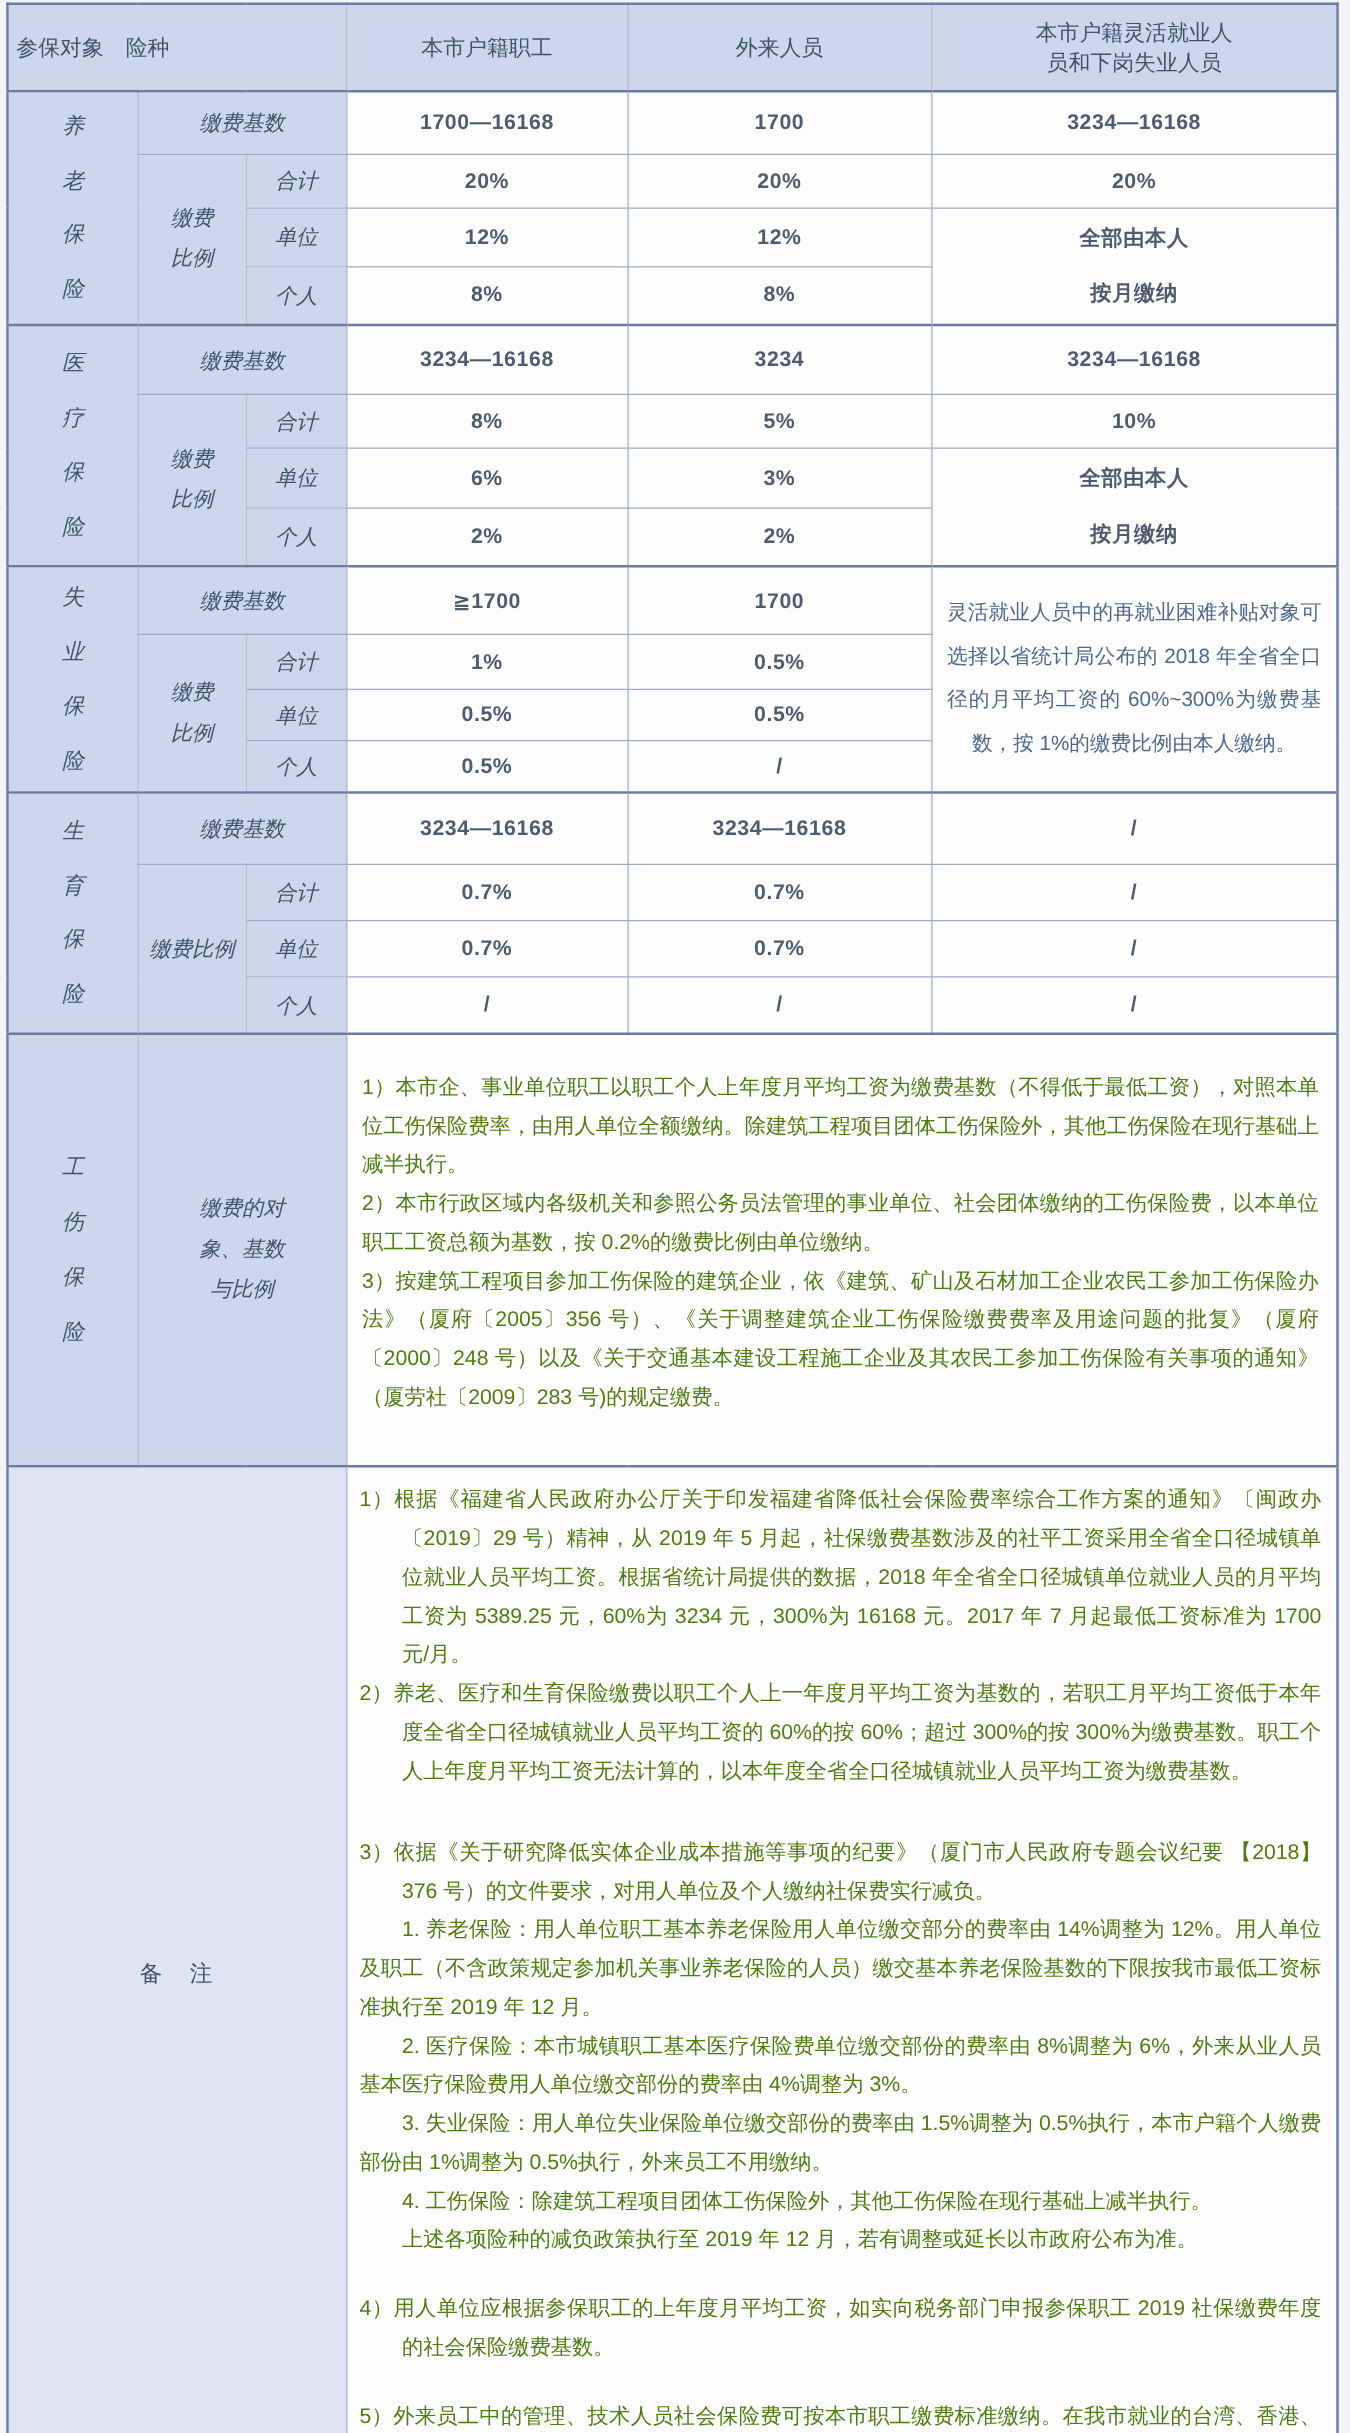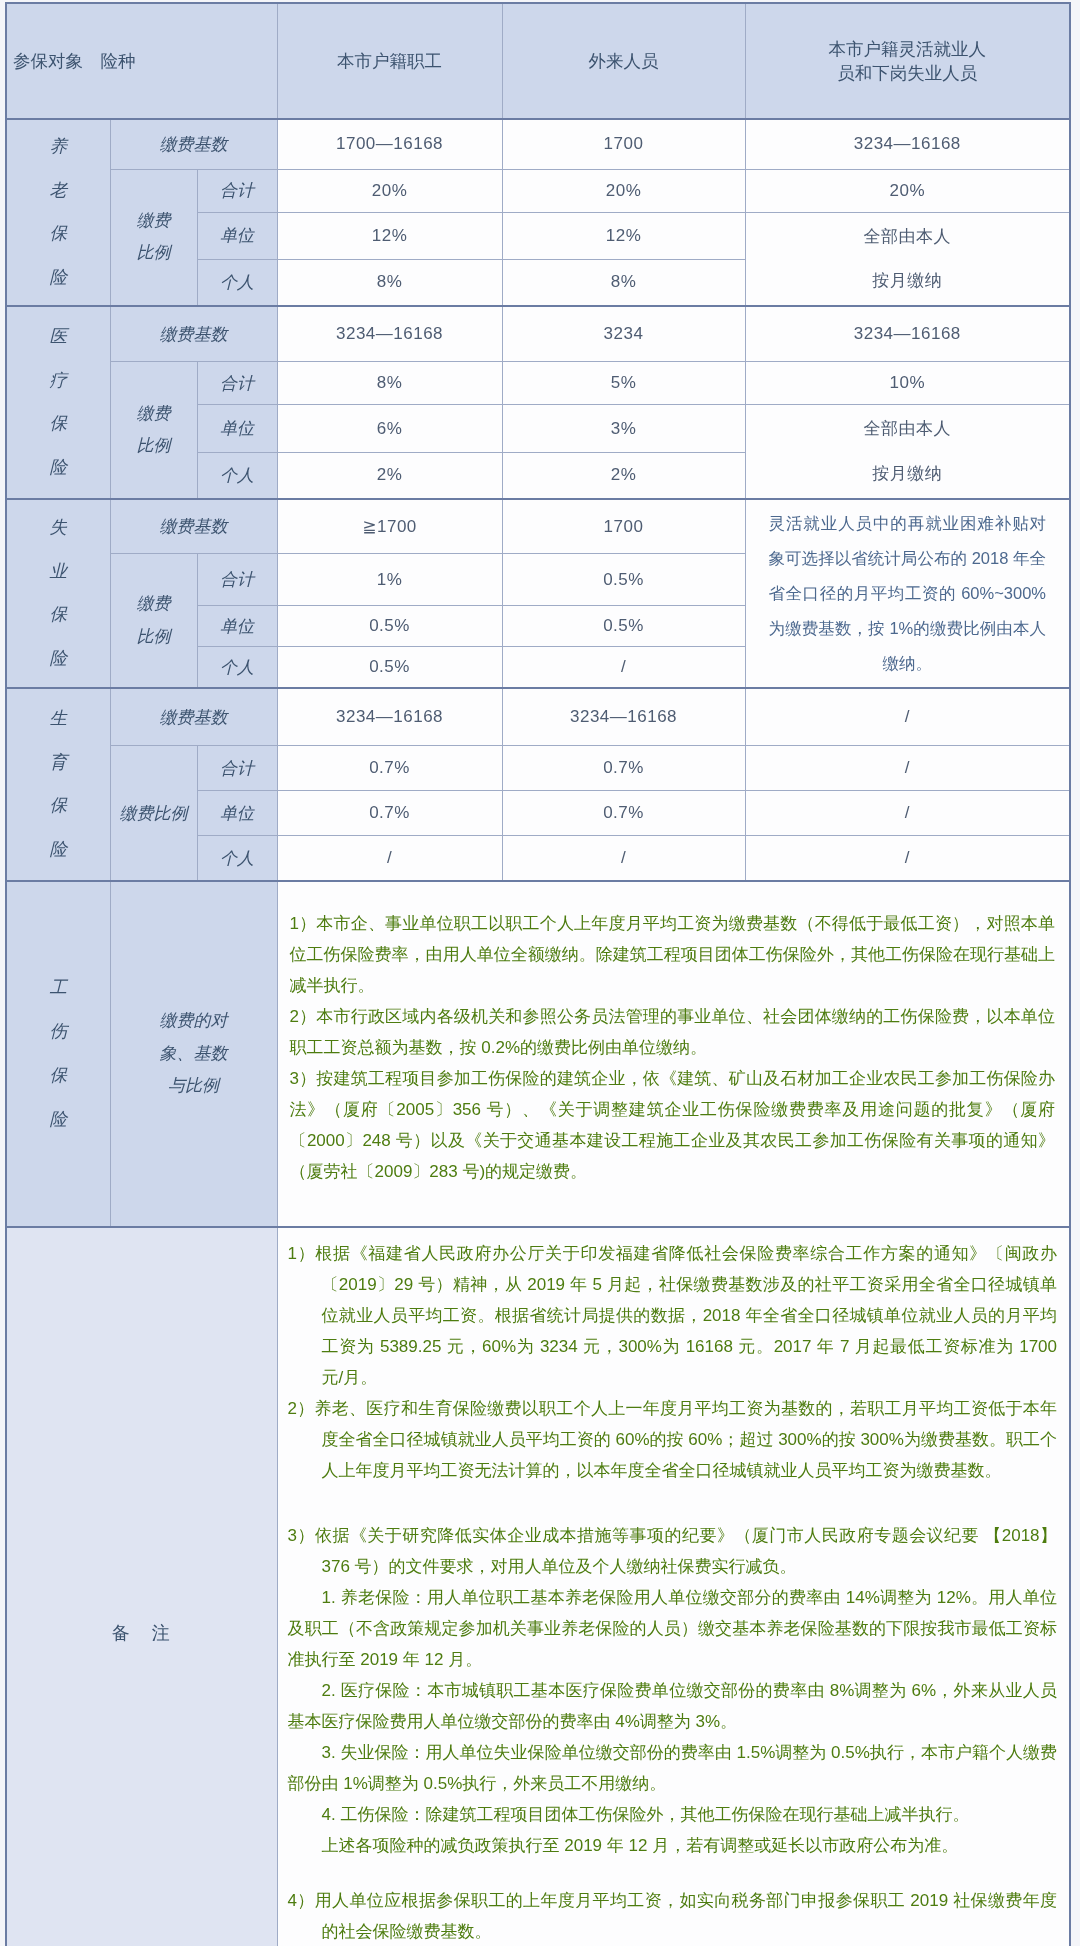--- a/index.html
+++ b/index.html
@@ -7,27 +7,27 @@
   .wrap{padding:2px 7px 14px 5px;}
   table.tbl{border-collapse:collapse;table-layout:fixed;width:1064px;background:#fdfdfe;
     border:2px solid #6b7ca3;}
   .tbl th,.tbl td{border:1px solid #9fabc6;vertical-align:middle;text-align:center;
     padding:2px 4px;box-sizing:border-box;color:#4e5c72;font-size:17px;overflow:hidden;}
   tr.h th{background:#cdd7eb;font-weight:normal;color:#3c536f;font-size:17.5px;}
   tr.h th.corner{text-align:left;padding-left:6px;}
   tr.sec th, tr.sec td{border-top:2px solid #6b7ca3;}
   tr.h th{border-bottom:2px solid #6b7ca3;}
   td.lab{background:#cdd7eb;color:#3c536f;font-style:italic;}
-  td.val{background:#fdfdfe;letter-spacing:0.5px;}
+  td.val{background:#fdfdfe;letter-spacing:0.5px;font-weight:bold;}
   .preline{white-space:pre-line;}
   .ratio2{line-height:1.9;}
   .selfpaid{line-height:2.6;font-size:17px;}
   .vname{width:1.15em;margin:0 auto;word-break:break-all;line-height:2.5;
     font-size:17.5px;color:#3c536f;}
-  td.flexnote{padding:6px 23px;text-align:justify;text-align-last:center;
+  td.flexnote{padding:6px 12px;text-align:justify;text-align-last:center;
     line-height:35px;color:#4c688e;font-size:16.5px;}
   td.txt{padding:26px 14px 10px 12px;text-align:left;vertical-align:top;}
   td.txt p{margin:0;line-height:31px;text-align:justify;color:#4d7c0f;font-size:17px;}
   td.rtxt{padding:10px 12px 6px 10px;}
   p.hang{padding-left:2em;text-indent:-2em;}
   p.ind{text-indent:2em;}
   p.gap{margin-top:34px !important;}
   p.gap2{margin-top:24px !important;}
   td.remlab{background:#dfe4f2;font-size:18px;color:#3c536f;letter-spacing:2px;}
 </style>
@@ -39,21 +39,21 @@
 <colgroup>
   <col style="width:104px">
         <col style="width:87px">
         <col style="width:80px">
   <col style="width:225px">
         <col style="width:243px">
         <col style="width:325px">
 </colgroup>
 <tbody>
 
-  <tr class="h" style="height:116px">
+  <tr class="h" style="height:70px">
     <th colspan="3" class="corner">参保对象　险种</th>
     <th>本市户籍职工</th>
     <th>外来人员</th>
     <th class="preline">本市户籍灵活就业人
 员和下岗失业人员</th>
   </tr>
 
   <tr class="sec" style="height:50px">
     <td rowspan="4" class="lab">
             <div class="vname">养老保险</div>

